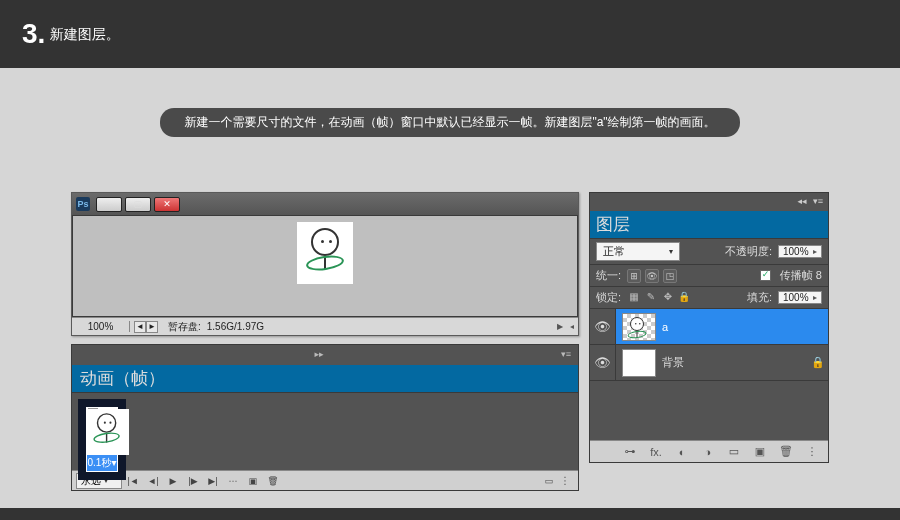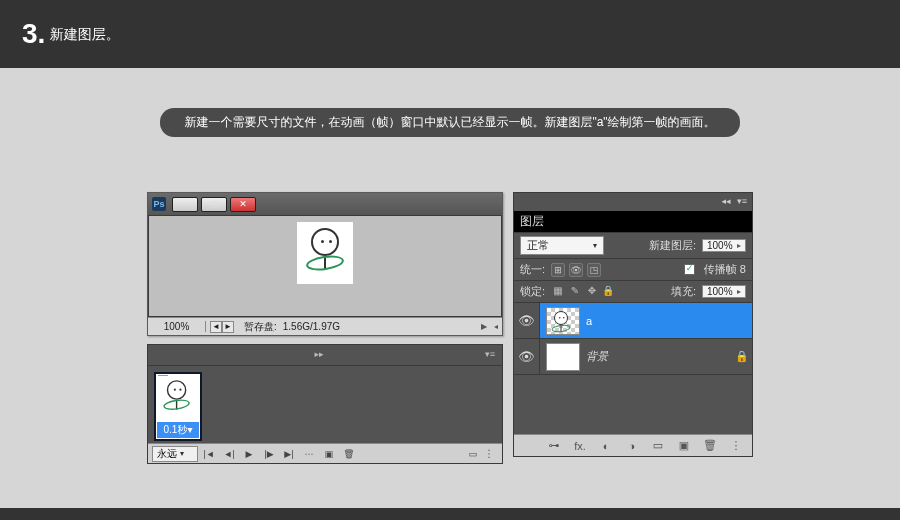--- a/index.html
+++ b/index.html
@@ -3,21 +3,21 @@
 <meta charset="utf-8">
 <style>
 *{box-sizing:border-box;margin:0;padding:0;font-family:"Microsoft YaHei",Arial,sans-serif}
 body{background:#333;width:900px;height:520px;overflow:hidden}
 .header{padding:18px 22px;color:#fff}
 .step-num{font-size:28px;font-weight:bold;display:inline}
 .step-txt{font-size:14px;vertical-align:4px}
 .content-area{background:#d6d6d6;margin:0 0 0 0;height:440px;padding:40px 0 0 0}
 .caption{background:#4a4a4a;color:#fff;font-size:12px;border-radius:14px;padding:6px 24px;width:fit-content;margin:0 auto 55px}
 .panels{display:flex;justify-content:center;gap:10px;padding:0 20px}
-.doc-col{width:356px}
+.doc-col{width:508px}
 .win{border:1px solid #5a5a5a;background:#535353;box-shadow:1px 1px 2px rgba(0,0,0,.3)}
 .win-title{background:linear-gradient(#6b6b6b,#555);height:22px;display:flex;align-items:center;padding:0 4px;color:#ddd;font-size:11px}
 .ps-icon{width:14px;height:14px;background:#1a3a5c;border-radius:2px;margin-right:6px;color:#7ab8e8;font-size:9px;text-align:center;line-height:14px;font-weight:bold}
 .win-title-txt{flex:1}
 .win-btns{display:flex;gap:3px}
 .win-btn{width:26px;height:15px;border:1px solid #222;border-radius:2px;background:linear-gradient(#eee,#ccc);font-size:9px;text-align:center;line-height:12px}
 .win-btn.close{background:linear-gradient(#e77,#c33);color:#fff}
 .canvas-area{background:#bfbfbf;height:102px;position:relative;border:1px solid #3a3a3a}
 .canvas{background:#fff;width:56px;height:62px;margin:6px auto 0;position:relative}
 .doodle{position:relative;width:100%;height:100%}
@@ -31,35 +31,35 @@
 .status-arrows{display:flex;margin:0 4px}
 .sa{width:12px;height:12px;border:1px solid #888;background:#e8e8e8;font-size:8px;text-align:center;line-height:10px}
 .status-txt{padding:0 6px}
 .scroll-end{flex:1;display:flex;justify-content:flex-end}
 .scroll-tri{width:12px;font-size:8px;color:#555;text-align:center}
 .anim-panel{margin-top:8px;background:#535353;border:1px solid #3a3a3a}
 .panel-head{height:20px;background:#535353;display:flex;align-items:center;padding:0 6px}
 .panel-menu{display:flex;gap:4px;margin-left:auto}
 .pm-btn{width:12px;height:12px;color:#bbb;font-size:9px;text-align:center}
 .frames-area{background:#535353;padding:6px;height:78px;border-top:1px solid #3a3a3a}
-.frame{width:48px;background:#fff;border:2px solid #0f172a;padding:1px;position:relative}
+.frame{width:48px;background:#fff;border:8px solid #0f172a;padding:1px;position:relative}
 .frame-num{position:absolute;top:1px;left:2px;font-size:8px;background:#ddd;border:1px solid #999;padding:0 2px;line-height:9px}
 .frame-thumb{width:42px;height:46px;background:#fff;margin:1px auto 0;position:relative}
 .frame-time{background:#3b8ff5;color:#fff;font-size:10px;text-align:center;padding:1px 0}
 .anim-controls{background:#d0d0d0;height:20px;border-top:1px solid #888;display:flex;align-items:center;font-size:10px;gap:2px;padding:0 4px}
 .loop-sel{background:#f0f0f0;border:1px solid #888;padding:0 4px;min-width:46px;display:flex;align-items:center;gap:3px}
 .ctrl-btn{width:18px;height:14px;font-size:9px;color:#444;text-align:center;line-height:14px}
 .ctrl-sep{flex:1}
 .trash{width:14px;font-size:10px;color:#555}
 
 .layers-col{width:240px}
 .layers-panel{background:#535353;border:1px solid #3a3a3a}
 .lp-head{height:18px;display:flex;align-items:center;padding:0 4px}
 .lp-head .pm-btn{color:#ccc}
-.lp-title-row{background:#000000;padding:2px 6px;color:#ddd;font-size:12px}
+.lp-title-row{background:#0369a1;padding:2px 6px;color:#ddd;font-size:17px}
 .lp-row{display:flex;align-items:center;padding:3px 6px;font-size:11px;color:#ddd;gap:6px;border-top:1px solid #3a3a3a;background:#535353}
 .blend-sel{background:#f5f5f5;color:#222;padding:1px 6px;border:1px solid #888;min-width:84px;display:flex;align-items:center;justify-content:space-between}
 .pct-box{background:#f5f5f5;color:#222;border:1px solid #888;padding:0 4px;min-width:44px;display:flex;align-items:center;justify-content:space-between;font-size:10px}
 .pct-arrow{font-size:8px;color:#555}
 .unify-icons{display:flex;gap:4px}
 .uicon{width:14px;height:14px;border:1px solid #777;border-radius:2px;background:#5c5c5c;font-size:9px;color:#ccc;text-align:center;line-height:12px}
 .lock-icons{display:flex;gap:3px}
 .licon{width:14px;height:14px;font-size:10px;color:#bbb;text-align:center}
 .layer-list{background:#535353}
 .layer-item{display:flex;align-items:center;height:36px;border-top:1px solid #3a3a3a;font-size:11px}
@@ -128,20 +128,21 @@
 
       <div class="anim-panel">
         <div class="panel-head">
           <div class="panel-menu">
               <div class="pm-btn">▸▸</div>
             </div>
           <div class="panel-menu">
               <div class="pm-btn">▾≡</div>
             </div>
         </div>
+        <div class="lp-title-row" style="padding:2px 8px"><span>动画（帧）</span></div>
         <div class="frames-area">
           <div class="frame">
             <div class="frame-num">1</div>
             <div class="frame-thumb">
               <div class="doodle" style="transform:scale(.7);transform-origin:top left">
                 <div class="head">
                     <div class="eye l"></div>
                     <div class="eye r"></div>
                   </div>
                 <div class="body-line"></div>
@@ -180,21 +181,21 @@
             </div>
         </div>
         <div class="lp-title-row"><span>图层</span></div>
 
         <div class="lp-row">
           <div class="blend-sel">
               <span>正常</span>
               <span class="dd-arrow">▾</span>
             </div>
           <div style="flex:1"></div>
-          <span>新建图层:</span>
+          <span>不透明度:</span>
           <div class="pct-box">
               <span>100%</span>
               <span class="pct-arrow">▸</span>
             </div>
         </div>
 
         <div class="lp-row">
           <span>统一:</span>
           <div class="unify-icons">
             <div class="uicon">⊞</div>
@@ -233,21 +234,21 @@
                   </div>
                 <div class="body-line"></div>
                   <div class="hoop"></div>
               </div>
             </div>
             <div class="layer-name">a</div>
           </div>
           <div class="layer-item" style="color:#ddd">
             <div class="vis-col">👁</div>
             <div class="layer-thumb"></div>
-            <div class="layer-name" style="font-style:italic">背景</div>
+            <div class="layer-name" style="">背景</div>
             <div class="layer-lock">🔒</div>
           </div>
           <div style="height:60px;border-top:1px solid #3a3a3a"></div>
         </div>
 
         <div class="layers-footer">
           <div class="lf-icon">⊶</div>
           <div class="lf-icon">fx.</div>
           <div class="lf-icon">◐</div>
           <div class="lf-icon">◑</div>

